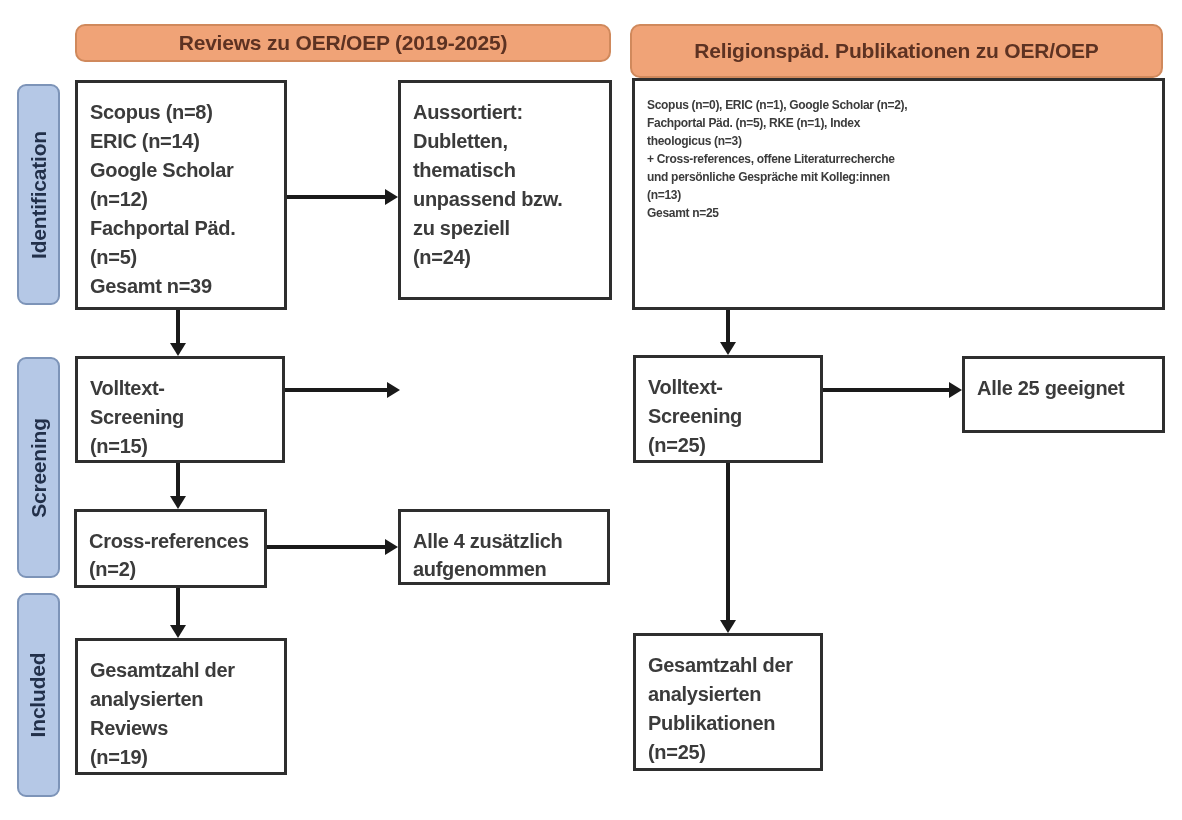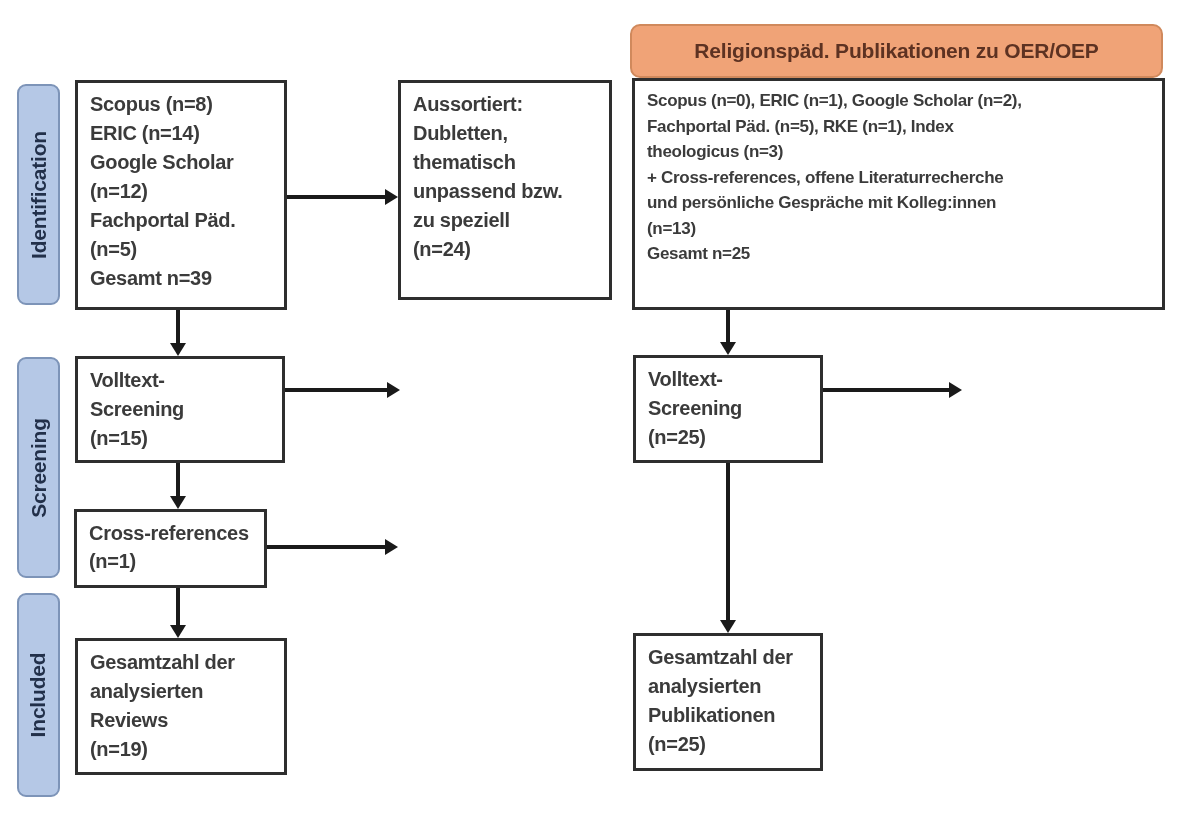--- a/index.html
+++ b/index.html
@@ -50,40 +50,41 @@
   }
   .box{
     position:absolute;
     background:#fff;
     border:3px solid var(--box_border);
     box-sizing:border-box;
     color:var(--box_text);
     font-weight:700;
     font-size:20px;
     line-height:1.45;
-    padding:7px 12px;
+    padding:15px 12px;
     white-space:pre-line;
     letter-spacing:-0.3px;
   }
   .box.small-line{line-height:1.42;}
-  .box.dense{font-size:17px;line-height:1.5;}
+  .box.dense{font-size:12px;line-height:1.5;}
   .vshaft{position:absolute;width:4px;background:var(--arrow);}
   .hshaft{position:absolute;height:4px;background:var(--arrow);}
   .head-down{position:absolute;width:0;height:0;
     border-left:8px solid transparent;border-right:8px solid transparent;
     border-top:13px solid var(--arrow);}
   .head-right{position:absolute;width:0;height:0;
     border-top:8px solid transparent;border-bottom:8px solid transparent;
     border-left:13px solid var(--arrow);}
 </style>
 </head>
 <body>
 
 <div class="canvas">
 
+  <div class="hdr" style="left:75px;top:24px;width:536px;height:38px;">Reviews zu OER/OEP (2019-2025)</div>
   <div class="hdr" style="left:630px;top:24px;width:533px;height:54px;">Religionspäd. Publikationen zu OER/OEP</div>
 
   <div class="stage" style="left:17px;top:84px;width:43px;height:221px;">
     <span>Identification</span>
   </div>
   <div class="stage" style="left:17px;top:357px;width:43px;height:221px;">
     <span>Screening</span>
   </div>
   <div class="stage" style="left:17px;top:593px;width:43px;height:204px;">
     <span>Included</span>
@@ -99,36 +100,39 @@
   <div class="box" style="left:398px;top:80px;width:214px;height:220px;">Aussortiert:
 Dubletten,
 thematisch
 unpassend bzw.
 zu speziell
 (n=24)</div>
   <div class="box" style="left:75px;top:356px;width:210px;height:107px;">Volltext-
 Screening
 (n=15)</div>
   <div class="box small-line" style="left:74px;top:509px;width:193px;height:79px;">Cross-references
-(n=1)</div>
+(n=2)</div>
+  <div class="box small-line" style="left:398px;top:509px;width:212px;height:76px;">Alle 4 zusätzlich
+aufgenommen</div>
   <div class="box" style="left:75px;top:638px;width:212px;height:137px;">Gesamtzahl der
 analysierten
 Reviews
 (n=19)</div>
 
   <div class="box dense" style="left:632px;top:78px;width:533px;height:232px;">Scopus (n=0), ERIC (n=1), Google Scholar (n=2),
 Fachportal Päd. (n=5), RKE (n=1), Index
 theologicus (n=3)
 + Cross-references, offene Literaturrecherche
 und persönliche Gespräche mit Kolleg:innen
 (n=13)
 Gesamt n=25</div>
   <div class="box" style="left:633px;top:355px;width:190px;height:108px;">Volltext-
 Screening
 (n=25)</div>
+  <div class="box small-line" style="left:962px;top:356px;width:203px;height:77px;">Alle 25 geeignet</div>
   <div class="box" style="left:633px;top:633px;width:190px;height:138px;">Gesamtzahl der
 analysierten
 Publikationen
 (n=25)</div>
 
   <div>
     <div class="vshaft" style="left:176px;top:310px;height:34px;"></div>
     <div class="head-down" style="left:170px;top:343px;"></div>
   </div>
   <div>

